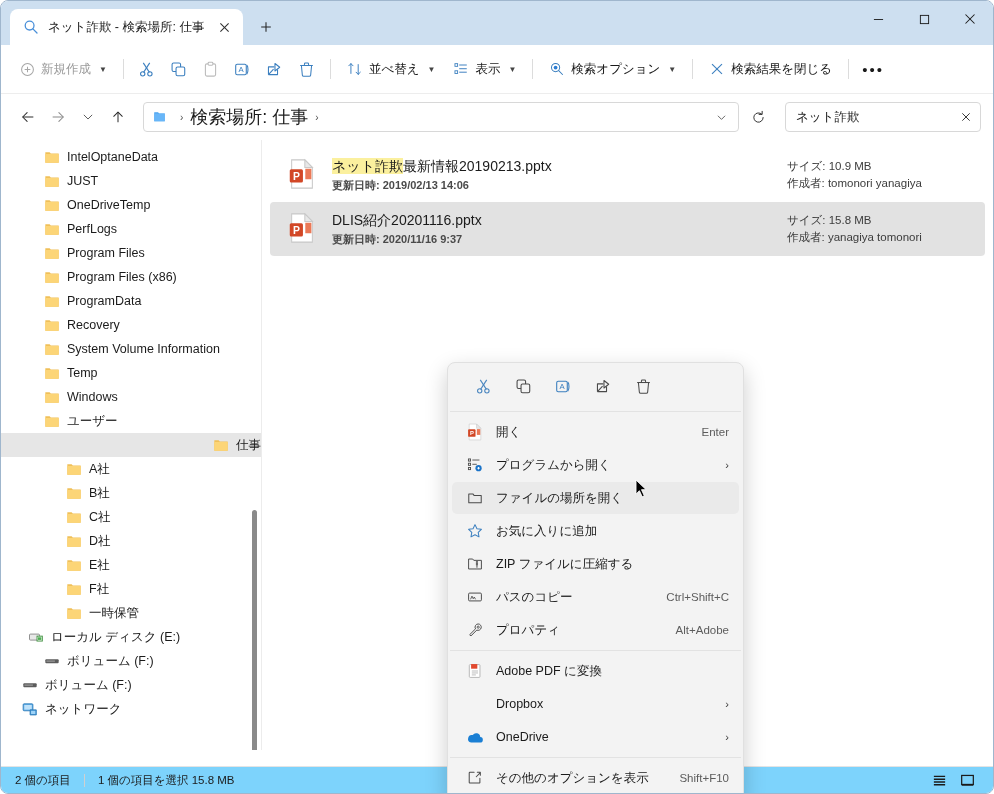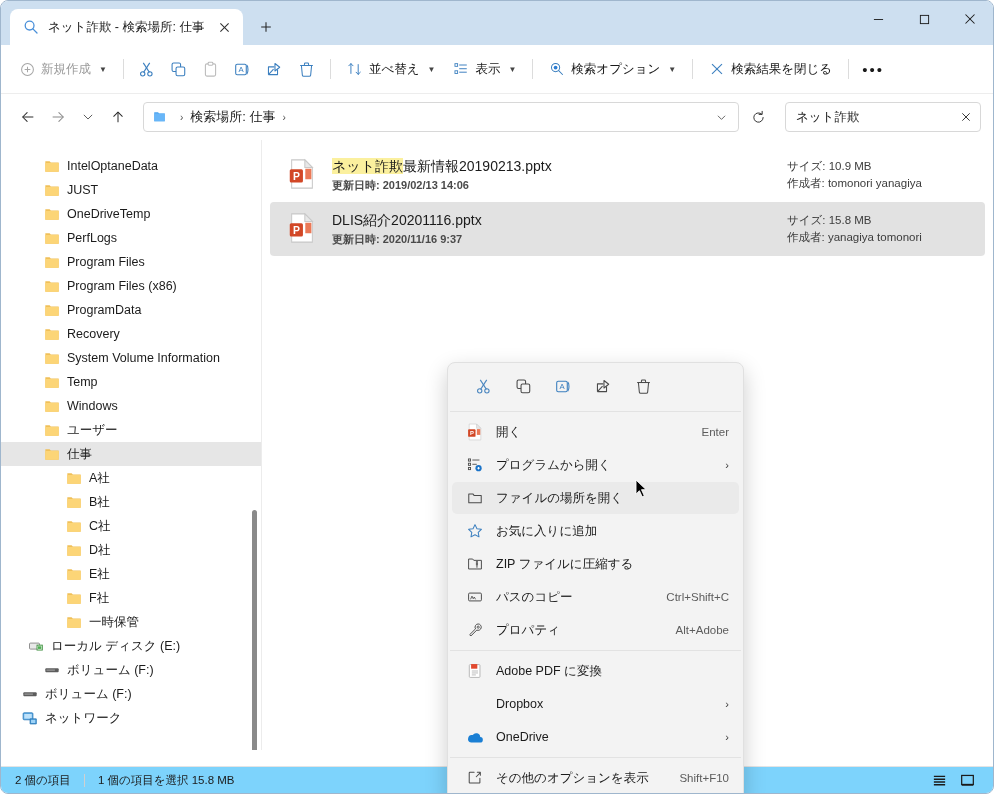--- a/index.html
+++ b/index.html
@@ -58,21 +58,21 @@
   .tb-dots{display:flex;align-items:center;justify-content:center;width:34px;height:32px;letter-spacing:2px;font-size:15px;}
 
   
   .addrbar{height:46px;background:#fff;display:flex;align-items:center;padding:0 12px;gap:0;}
   .nav-btn{width:30px;height:30px;display:flex;align-items:center;justify-content:center;border-radius:5px;color:#2c2c2c;}
   .crumbbox{
     flex:1;height:30px;margin-left:10px;background:#fff;border:1px solid #d8d8d8;border-radius:4px;
     display:flex;align-items:center;padding:0 4px 0 8px;box-sizing:border-box;
   }
   .crumb-ico{width:16px;height:16px;margin-right:5px;flex:none;}
-  .crumb-text{font-size:13px;color:#1b1b1b;white-space:nowrap;}
+  .crumb-text{font-size:18px;color:#1b1b1b;white-space:nowrap;}
   .crumb-sep{color:#505050;font-size:10px;margin:0 7px;}
   .crumb-spacer{flex:1;}
   .crumb-caret{width:26px;height:26px;display:flex;align-items:center;justify-content:center;font-size:9px;color:#444;}
   .refresh{width:30px;height:30px;display:flex;align-items:center;justify-content:center;margin-left:4px;}
   .searchbox{
     width:196px;height:30px;margin-left:12px;border:1px solid #d8d8d8;border-radius:4px;background:#fff;
     display:flex;align-items:center;padding:0 6px 0 10px;box-sizing:border-box;
   }
   .searchbox input{
     border:0;outline:0;flex:1;font-family:inherit;font-size:12.5px;color:#1b1b1b;background:transparent;padding:0;
@@ -345,21 +345,21 @@
             <line x1="10.4" y1="1.6" x2="1.6" y2="10.4" stroke="#3a3a3a" stroke-width="1.2"></line>
           </svg>
       </span>
     </div>
   </div>
 
   <div class="bodyarea">
 
     <div class="sidebar">
       <div class="tree" id="tree">
-          <div class="tnode" style="padding-left: 42px; margin-top: 9px;">
+          <div class="tnode" style="padding-left: 42px;">
             <span class="tico">
               <svg viewBox="0 0 17 17" width="16" height="16">
                 <path d="M1.4 3.4h4.6l1.2 1.5h8.4v9.7H1.4z" fill="#f0c059"></path>
                 <path d="M1.4 5.3h14.2v9.3H1.4z" fill="#fcd577"></path>
               </svg>
             </span>
             <span>IntelOptaneData</span>
           </div>
           <div class="tnode" style="padding-left: 42px;">
             <span class="tico">
@@ -453,21 +453,21 @@
           </div>
           <div class="tnode" style="padding-left: 42px;">
             <span class="tico">
               <svg viewBox="0 0 17 17" width="16" height="16">
                 <path d="M1.4 3.4h4.6l1.2 1.5h8.4v9.7H1.4z" fill="#f0c059"></path>
                 <path d="M1.4 5.3h14.2v9.3H1.4z" fill="#fcd577"></path>
               </svg>
             </span>
             <span>ユーザー</span>
           </div>
-          <div class="tnode sel" style="padding-left: 42px;">
+          <div class="tnode sel" style="padding-left: 42px; justify-content: flex-end;">
             <span class="tico">
               <svg viewBox="0 0 17 17" width="16" height="16">
                 <path d="M1.4 3.4h4.6l1.2 1.5h8.4v9.7H1.4z" fill="#f0c059"></path>
                 <path d="M1.4 5.3h14.2v9.3H1.4z" fill="#fcd577"></path>
               </svg>
             </span>
             <span>仕事</span>
           </div>
           <div class="tnode" style="padding-left: 64px;">
             <span class="tico">

